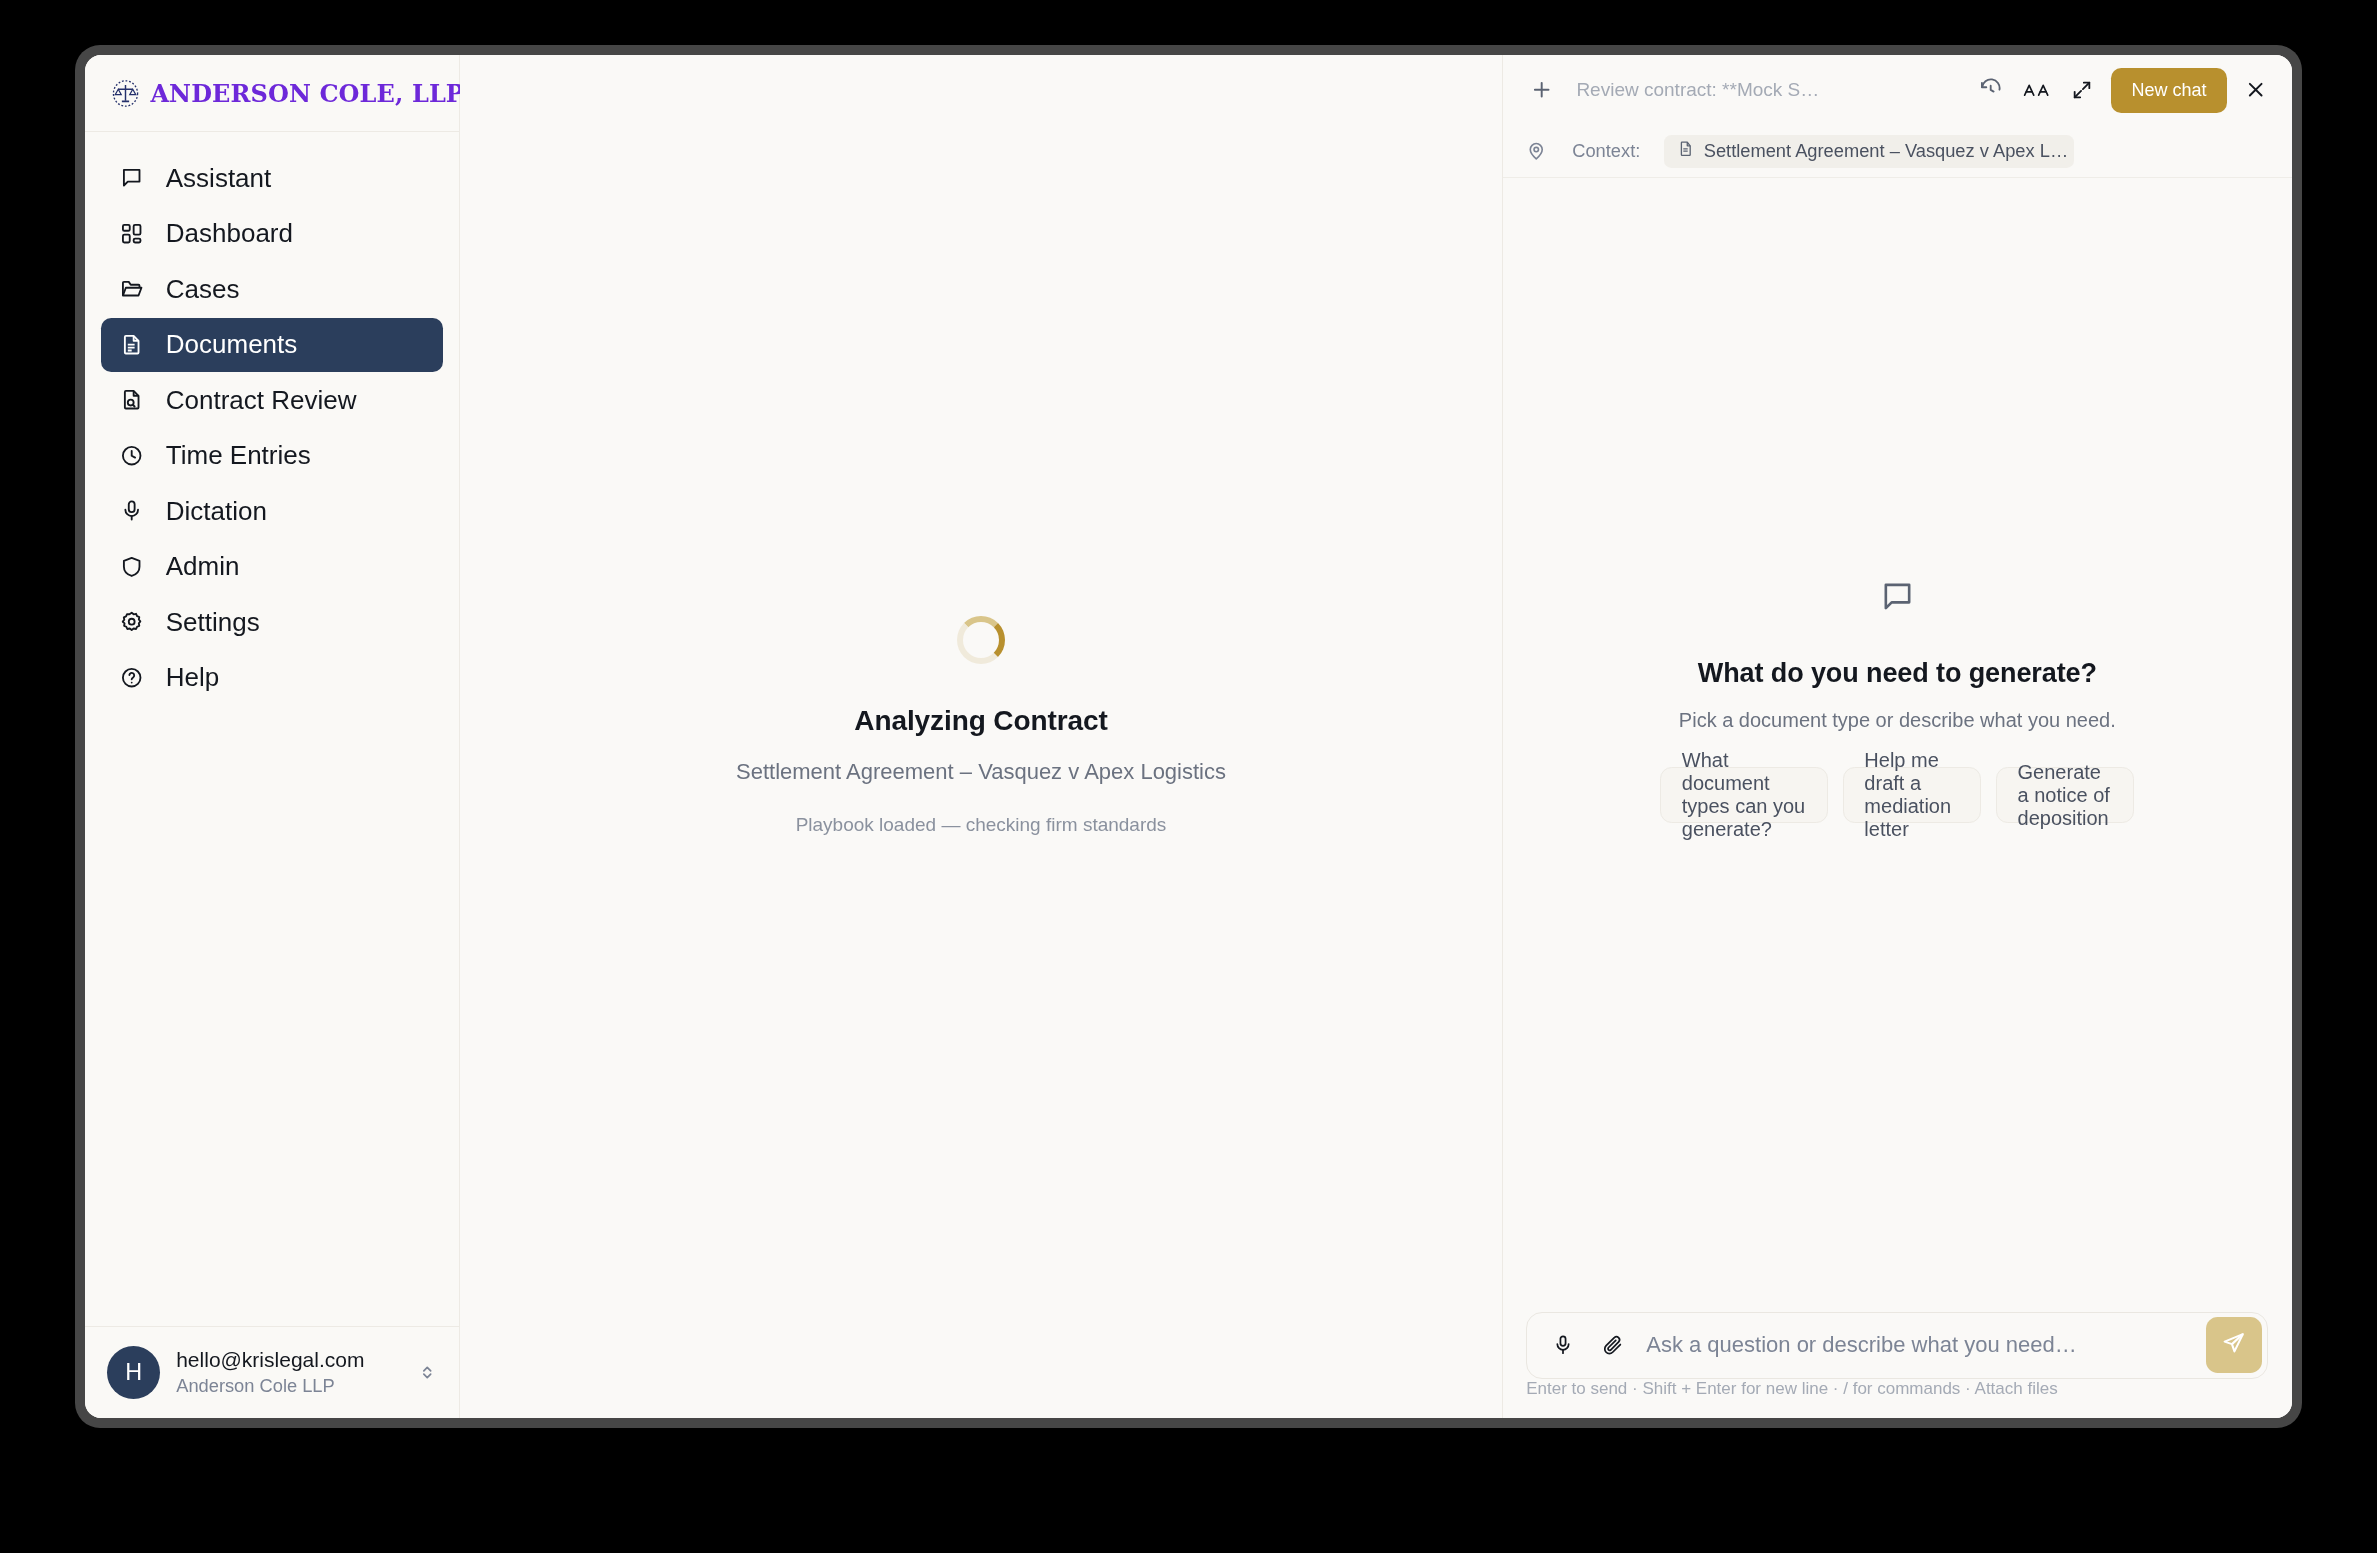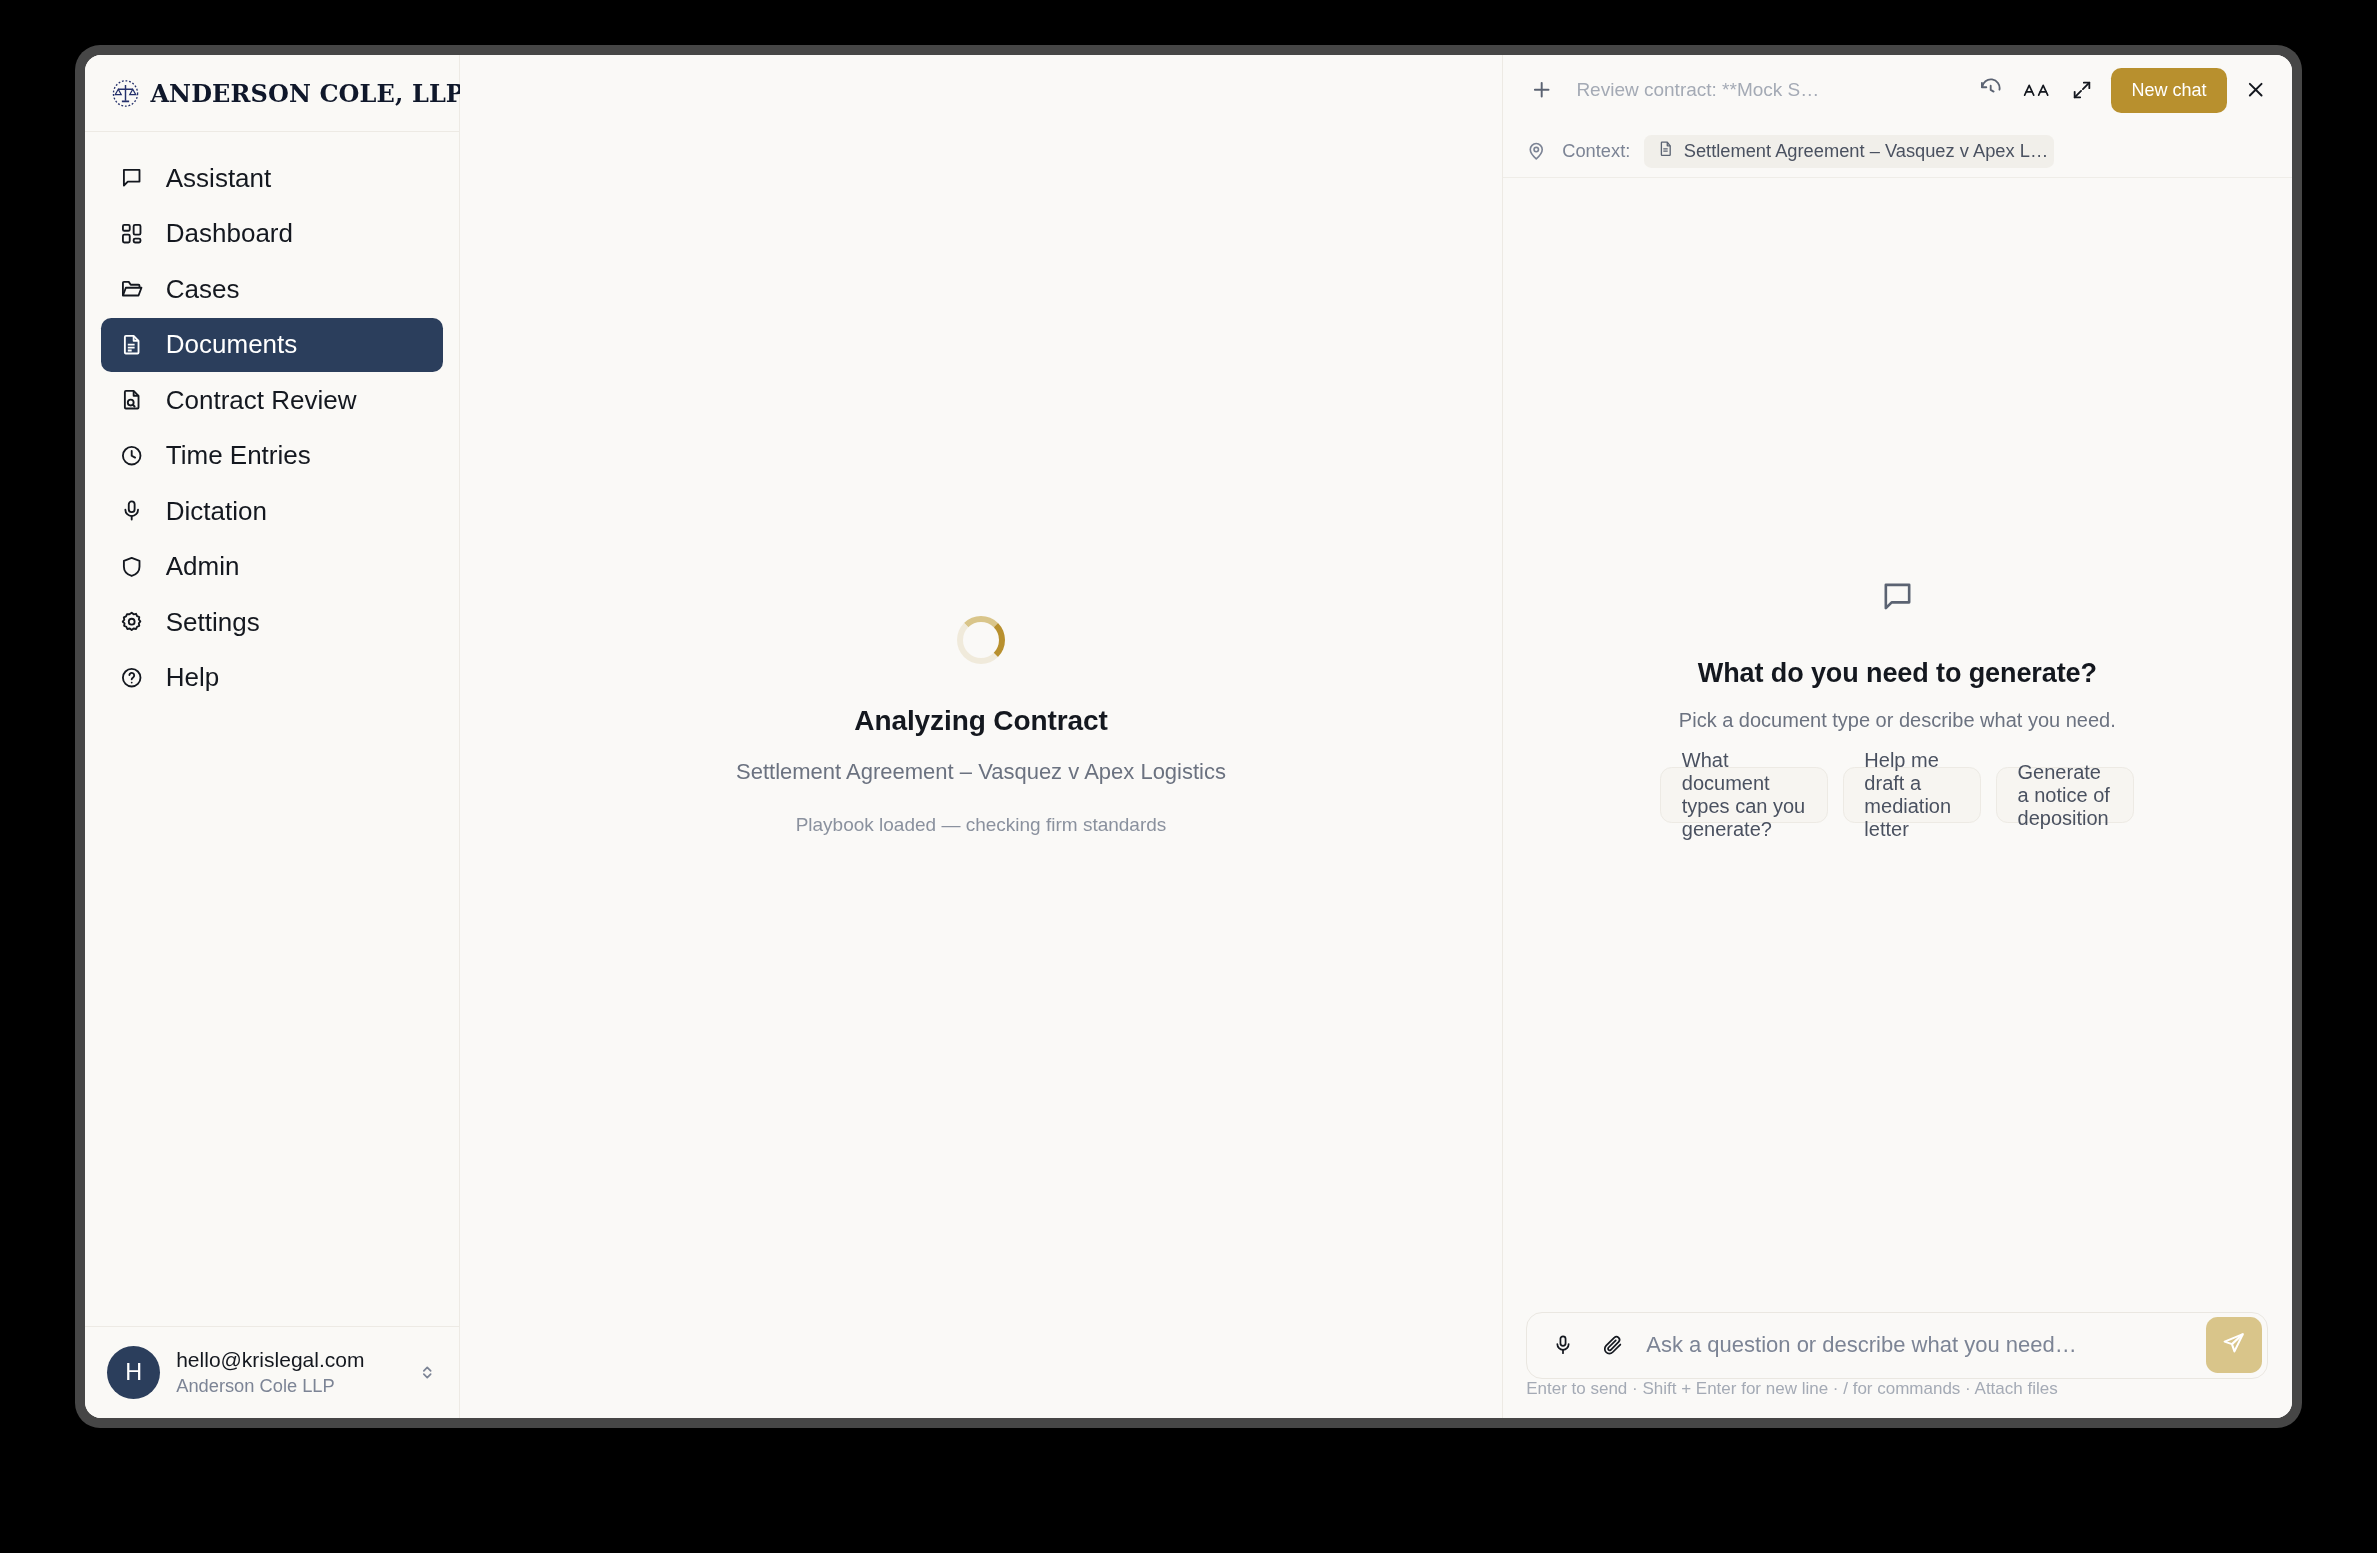--- a/index.html
+++ b/index.html
@@ -50,21 +50,21 @@
     padding: 0 25px 0 26px;
     border-bottom: 1.5px solid #EDEAE4;
     gap: 10.2px;
   }
   .brand-mark { width: 29px; height: 29px; flex: 0 0 29px; }
   .brand-text {
     font-family: "DejaVu Serif", serif;
     font-size: 24px;
     font-weight: 700;
     letter-spacing: 0.1px;
-    color: #0f172a;
+    color: #6d28d9;
     white-space: nowrap;
     font-variant: small-caps;
     text-transform: uppercase;
   }
   .collapse-btn {
     width: 26px; height: 26px;
     flex: 0 0 26px;
     margin-left: 4.4px;
     display: flex; align-items: center; justify-content: center;
   }
@@ -187,21 +187,21 @@
     font-family: "Liberation Sans", sans-serif;
     cursor: pointer;
     white-space: nowrap;
   }
 
   .context-bar {
     height: 53px;
     flex: 0 0 53px;
     display: flex;
     align-items: center;
-    gap: 14px;
+    gap: 24px;
     padding: 0 22px;
     border-bottom: 1.5px solid #EFEDE8;
     text-align: center;
   }
   .context-label { font-size: 18.3px; color: #7C8495; white-space: nowrap; }
   .context-chip {
     display: flex;
     align-items: center;
     gap: 8.8px;
     background: #F1EFEA;

